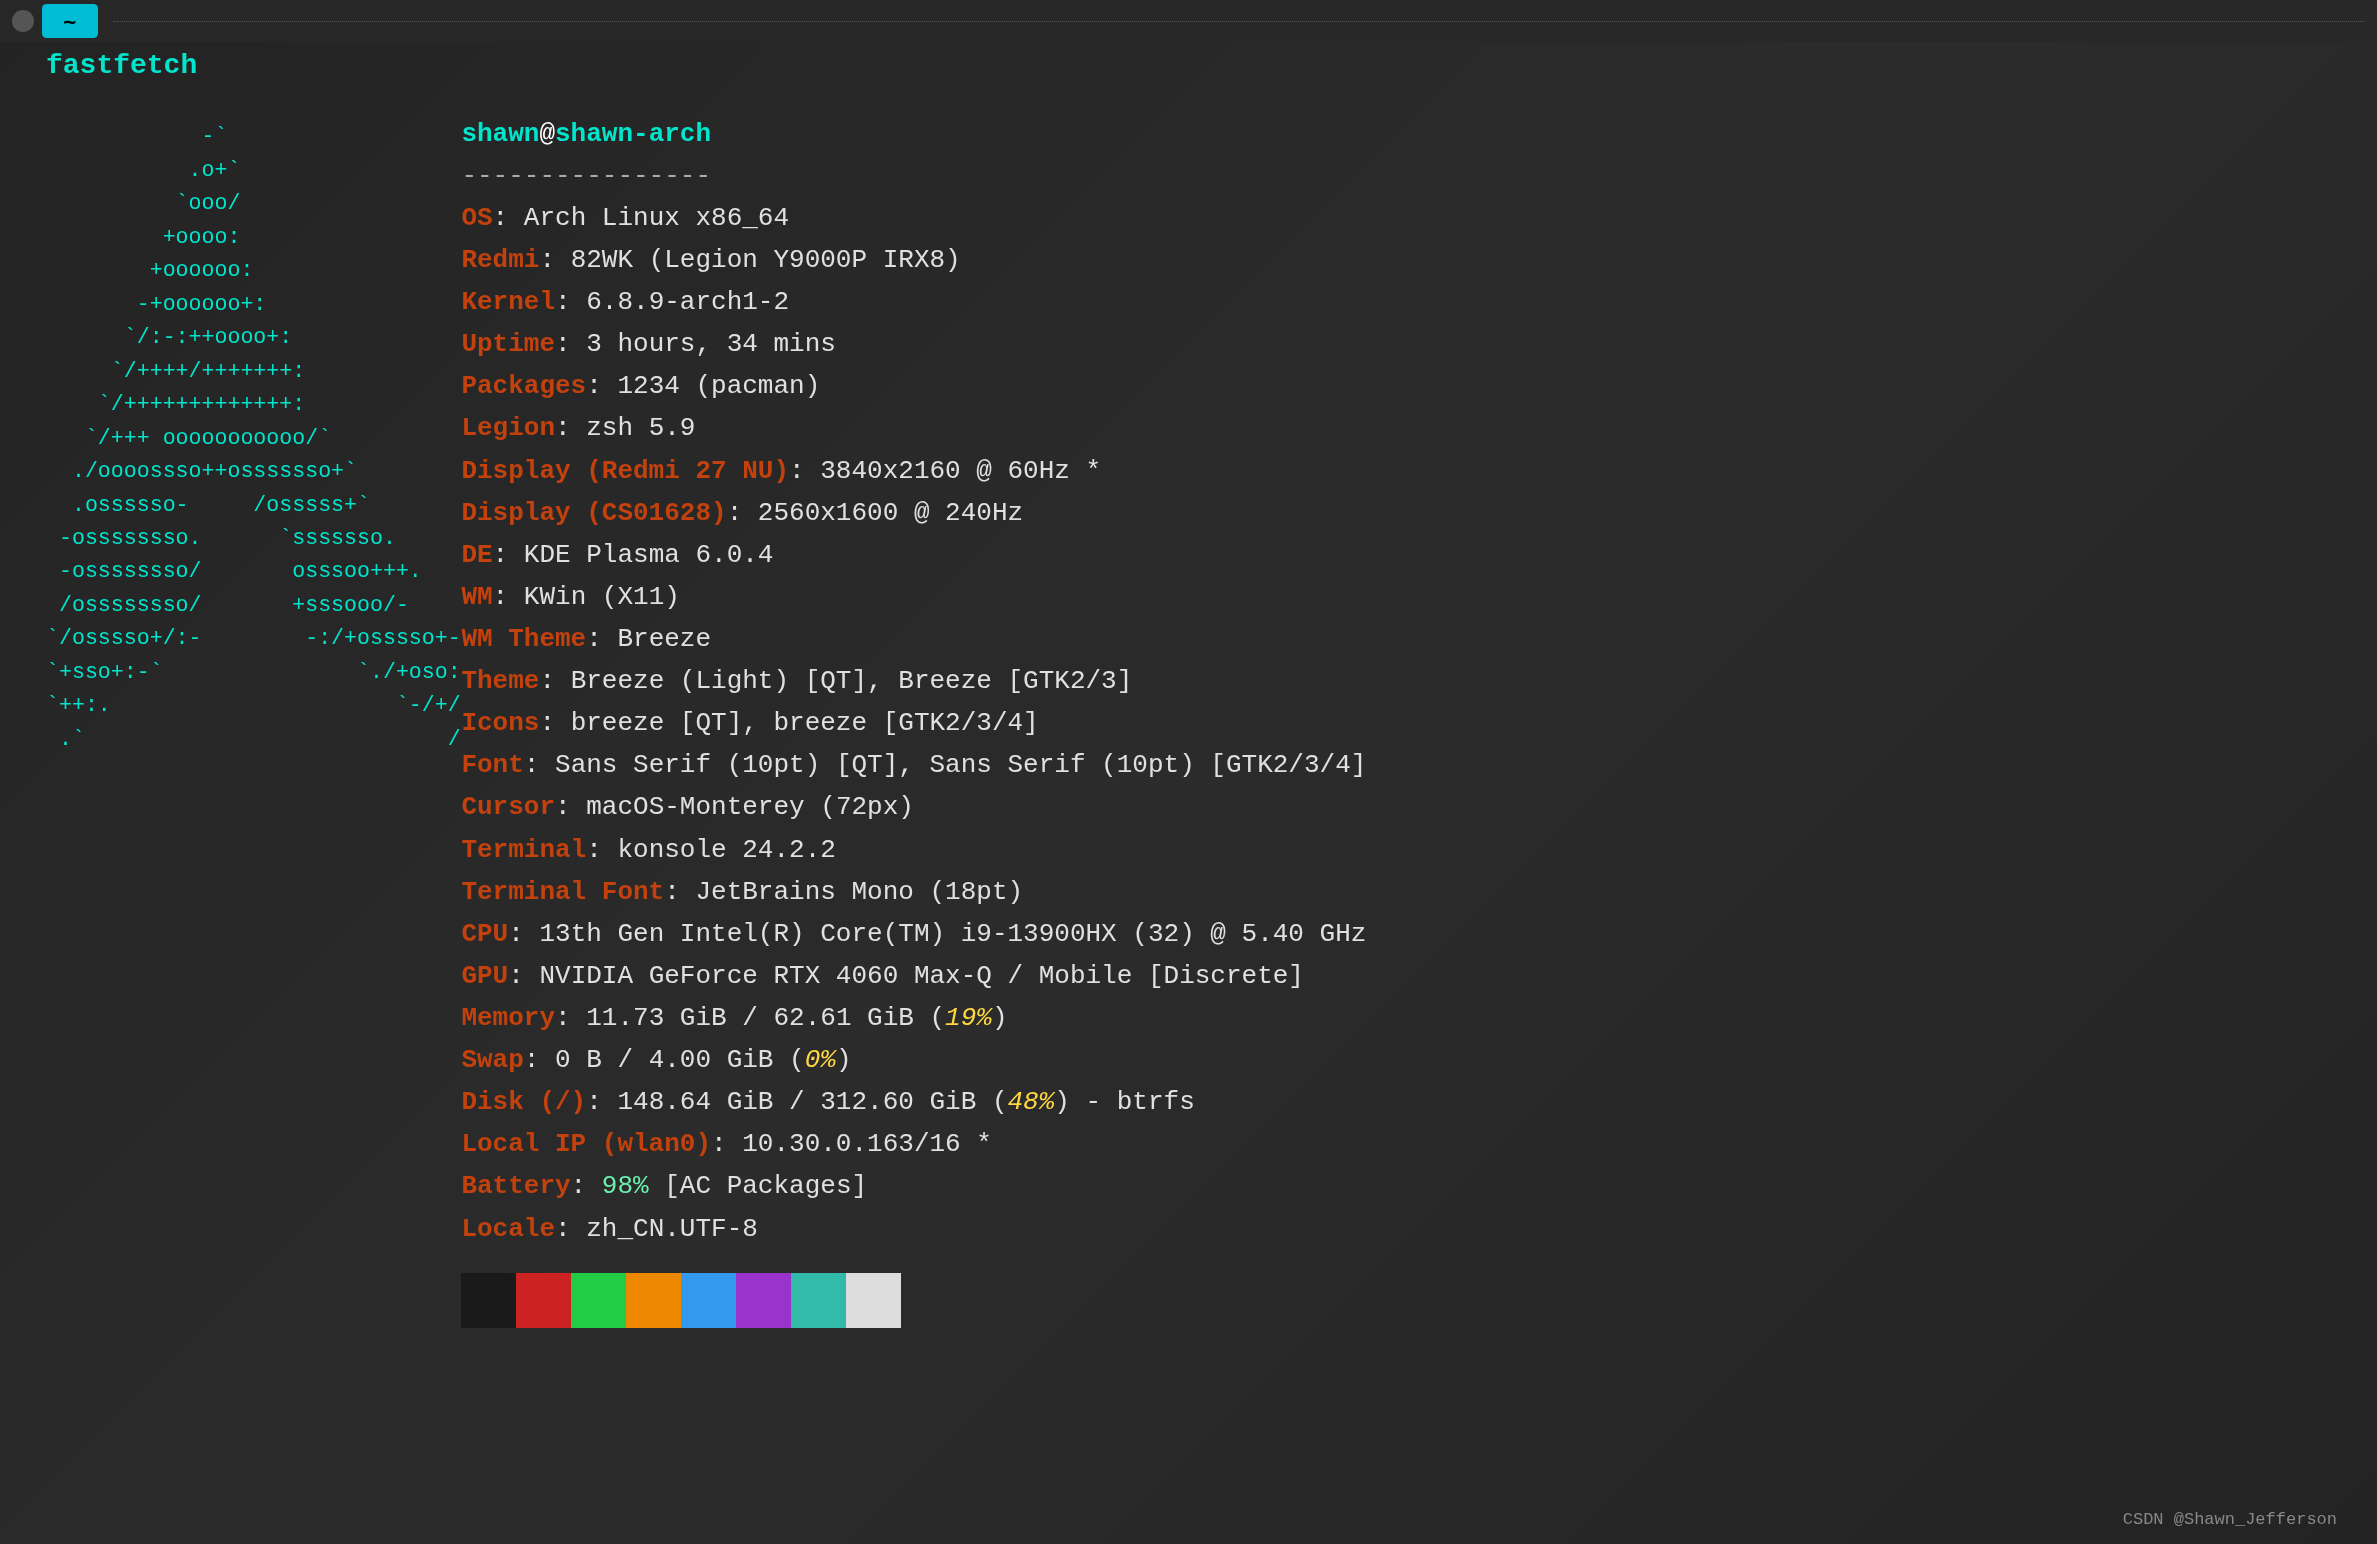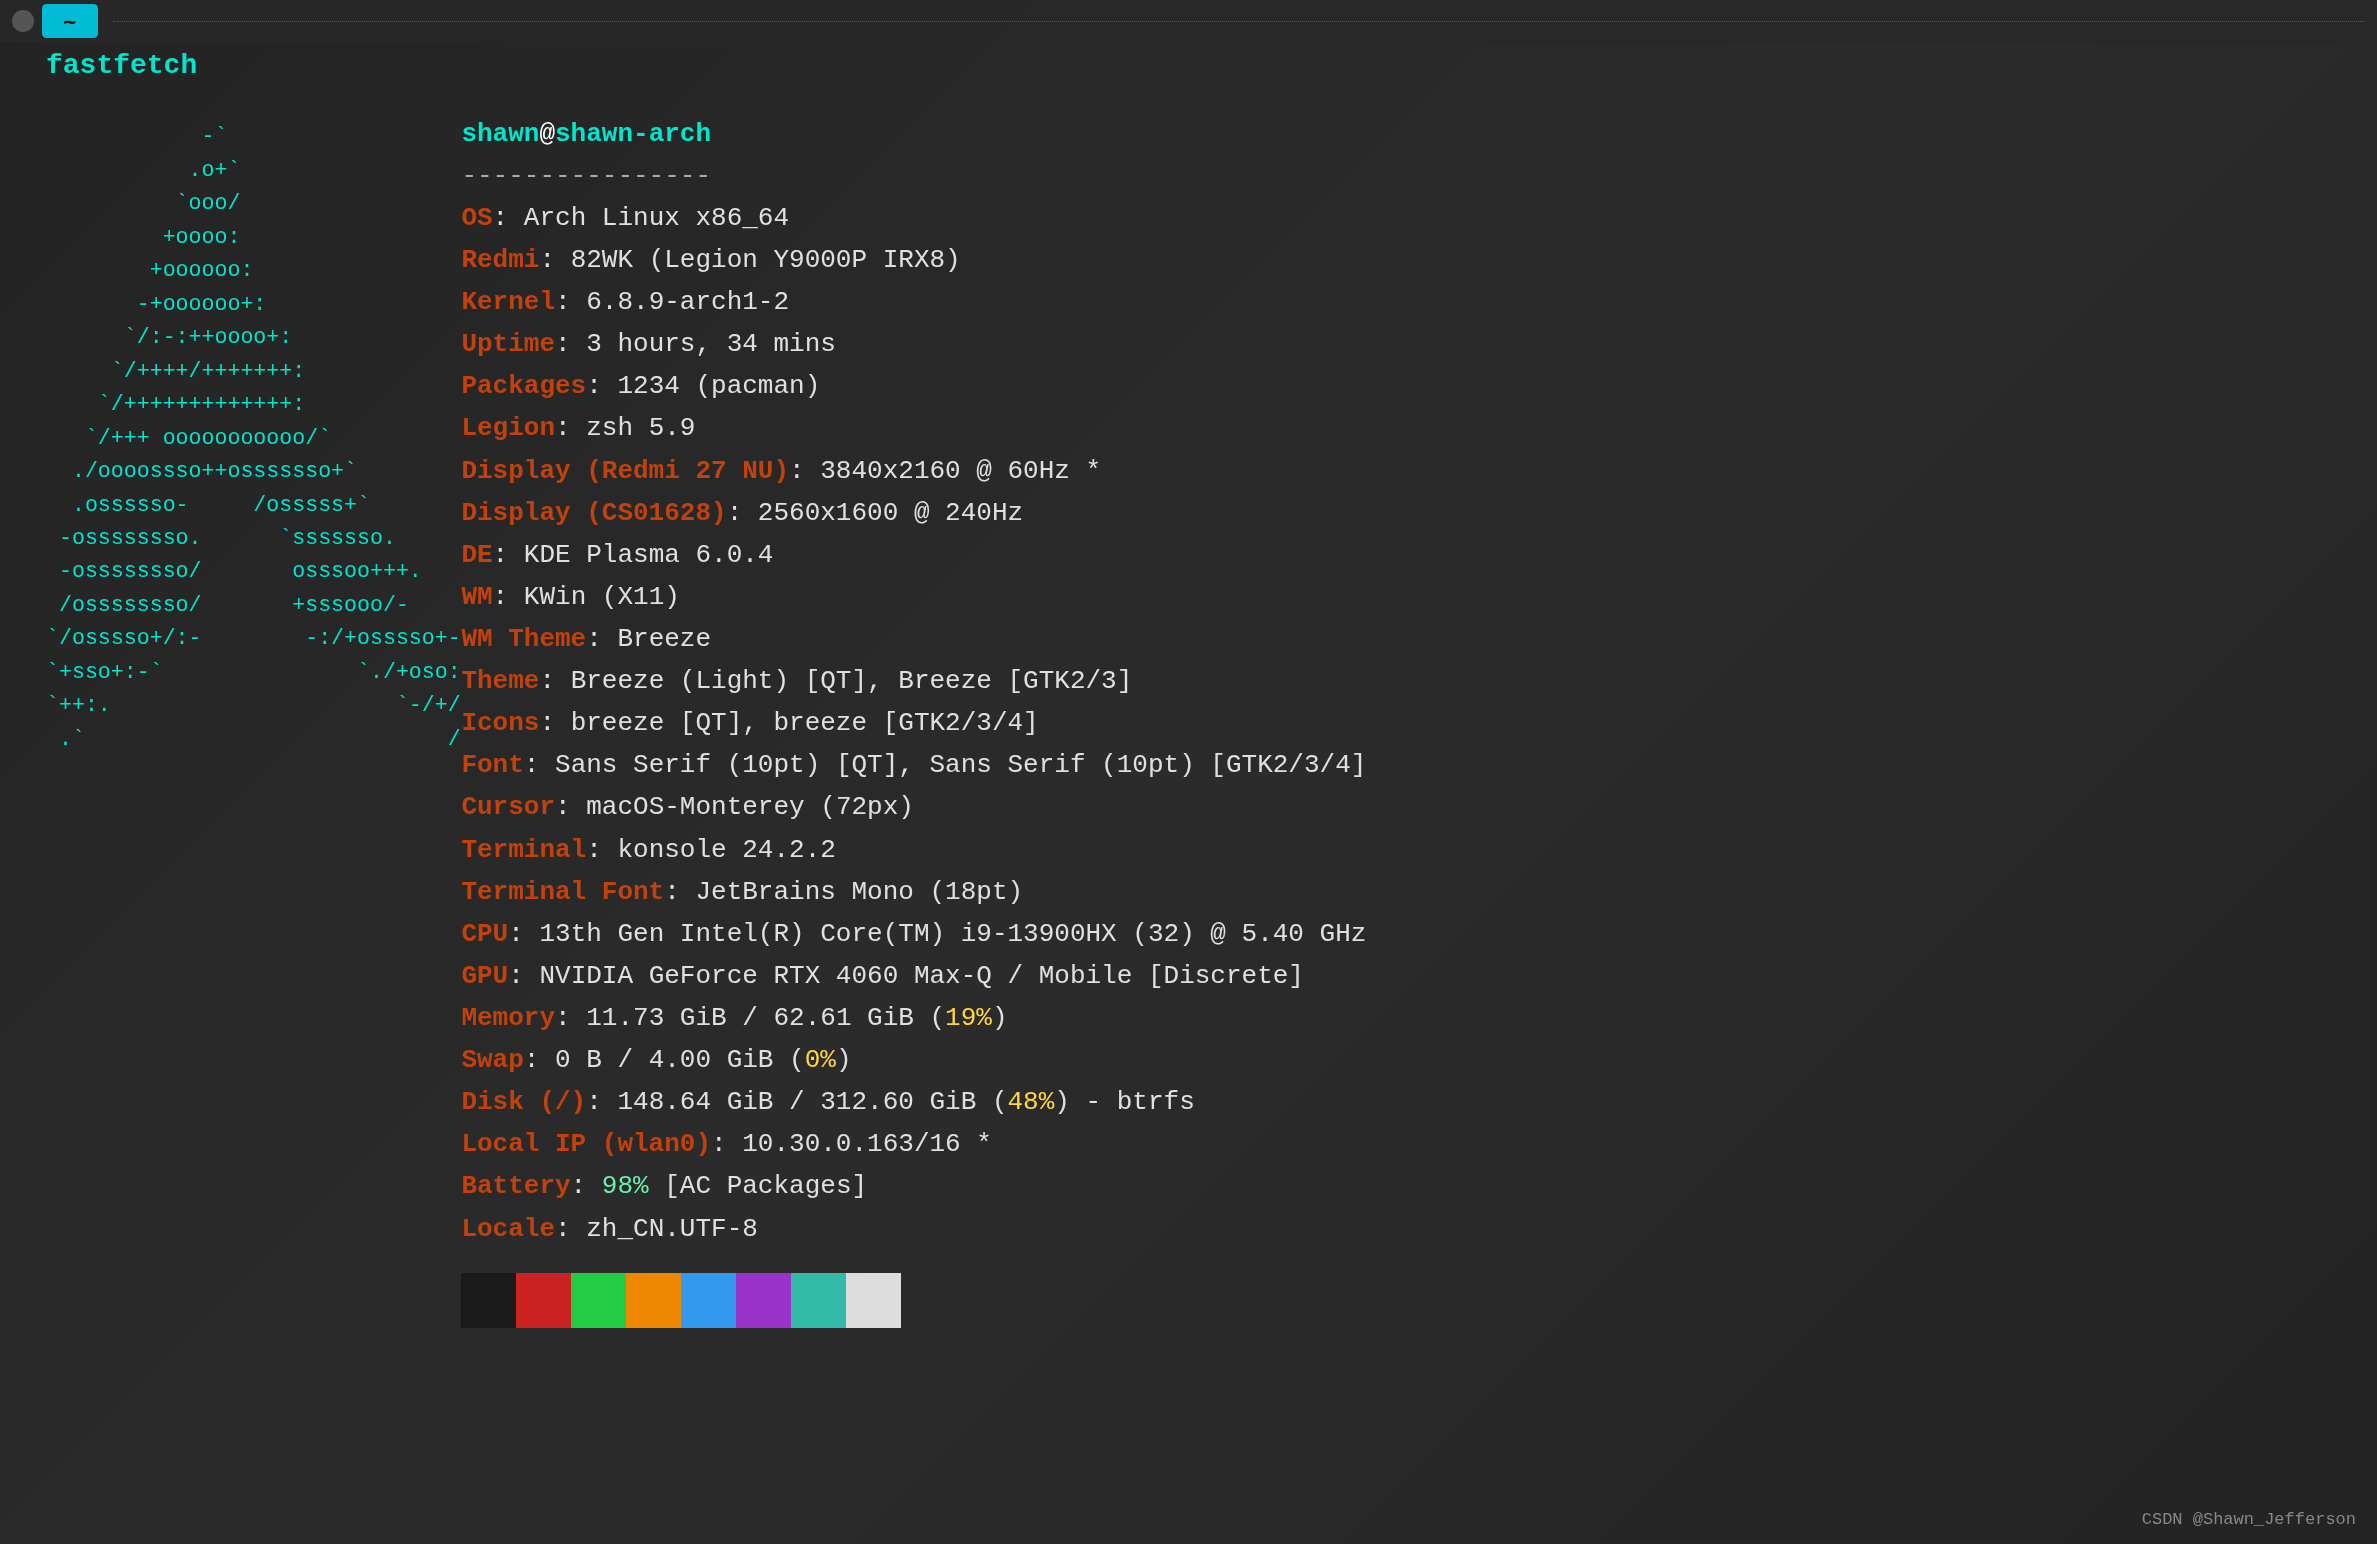--- a/index.html
+++ b/index.html
@@ -91,39 +91,40 @@
     .label {
       color: #c2410c;
       font-weight: bold;
       margin-top: 15px;
     }
     .value {
       color: #e0e0e0;
     }
     .highlight-yellow {
       color: #ffd740;
+      font-style: italic;
     }
     .highlight-green {
       color: #69f0ae;
     }
     
     .palette {
       display: flex;
       margin-top: 23px;
       gap: 0;
     }
     .swatch {
       width: 55px;
       height: 55px;
     }
     
     .footer {
       position: absolute;
       bottom: 15.4px;
-      right: 21px;
+      right: 40px;
       color: #888;
       font-size: 17px;
       font-family: 'Courier New', monospace;
     }
     .fastfetch-title {
       color: #00e5cc;
       font-size: 28px;
       font-weight: bold;
       margin-bottom: 1px;
       display: block;

